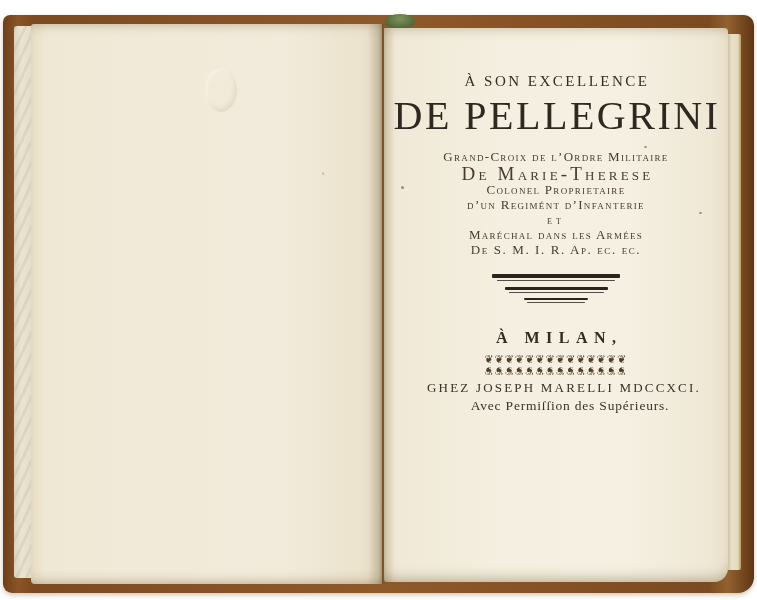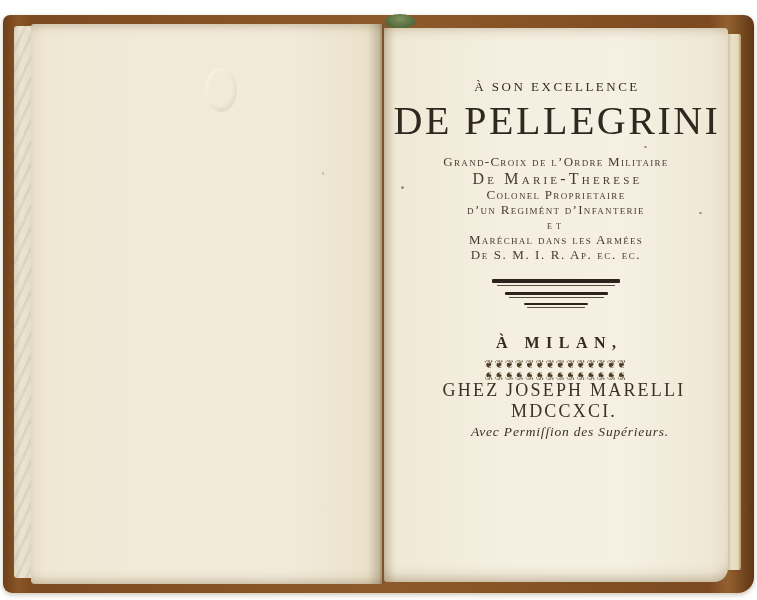--- a/index.html
+++ b/index.html
@@ -75,37 +75,37 @@
   
   .text-block {
     position: absolute; inset: 0; text-align: center; color: #3a3027;
     padding-top: 40px;
   }
   .main-title {
     font-style: italic; font-weight: 600; font-size: 40px; line-height: 1;
     letter-spacing: 17px; text-indent: 17px; color: #2e2721;
   }
   .address {
-    margin-top: 11px; font-size: 13px; letter-spacing: 2.5px; text-indent: 2px;
+    margin-top: 5px; font-size: 15px; letter-spacing: 2.5px; text-indent: 2px;
     color: #352c24;
   }
   .address2 {
     margin-top: 3px; font-style: italic; font-size: 14px; letter-spacing: 8px;
     text-indent: 8px; color: #3c332a;
   }
   .dedicatee {
     margin-top: 2px; font-size: 40px; letter-spacing: 2.5px; text-indent: 2px;
     color: #2f2821;
   }
   .styles { margin-top: 10px; }
   .style-line {
     font-variant: small-caps; font-size: 13px; line-height: 15.5px;
     letter-spacing: 1.3px; color: #473b2f;
   }
-  .style-line.marie { font-size: 16px; line-height: 17px; letter-spacing: 3.2px; text-indent: 3px; }
+  .style-line.marie { font-size: 19px; line-height: 17px; letter-spacing: 3.2px; text-indent: 3px; }
   .style-line.et { font-size: 11px; letter-spacing: 4px; line-height: 14px; }
   .style-line.sigla { letter-spacing: 1.6px; }
 
   
   .printer-ornament { margin-top: 16px; }
   .po-bar { margin: 0 auto; background: #2c241c; border-radius: 1px; }
   .po-b1  { width: 128px; height: 4px; }
   .po-t1  { width: 118px; height: 1px; margin-top: 2px; opacity: .8; }
   .po-b2  { width: 103px; height: 3px; margin-top: 6px; }
   .po-t2  { width: 95px;  height: 1px; margin-top: 2px; opacity: .8; }
@@ -116,24 +116,24 @@
     margin-top: 26px; font-size: 16px; letter-spacing: 6.5px; text-indent: 6.5px;
     color: #352b22;
     font-weight: bold;
   }
   .fleuron-row {
     margin-top: 8px; font-family: "DejaVu Sans", sans-serif;
     font-size: 11px; line-height: 10px; letter-spacing: 1px; color: #4f3d26;
   }
   .fleuron-row.flip { transform: scaleY(-1); margin-top: 0; }
   .imprint-publisher {
-    font-size: 18px; letter-spacing: 2.2px; color: #3c3128; padding-left: 16px;
+    margin-top: 5px; font-size: 13px; letter-spacing: 2.2px; color: #3c3128; padding-left: 16px;
   }
   .imprint-permission {
-    margin-top: 2px; font-style: italic; font-size: 13.5px; letter-spacing: .8px;
+    margin-top: 2px; font-size: 13.5px; letter-spacing: .8px;
     color: #3c3128;
     padding-left: 28px;
   }
 
   
   .speck { position: absolute; border-radius: 50%; background: rgba(95,65,30,.55); }
   .sp1 { left: 401px; top: 186px; width: 3px; height: 3px; }
   .sp2 { left: 699px; top: 212px; width: 3px; height: 2px; }
   .sp3 { left: 644px; top: 146px; width: 3px; height: 2px; }
   .sp4 { left: 322px; top: 172px; width: 2px; height: 3px; opacity: .5; }

